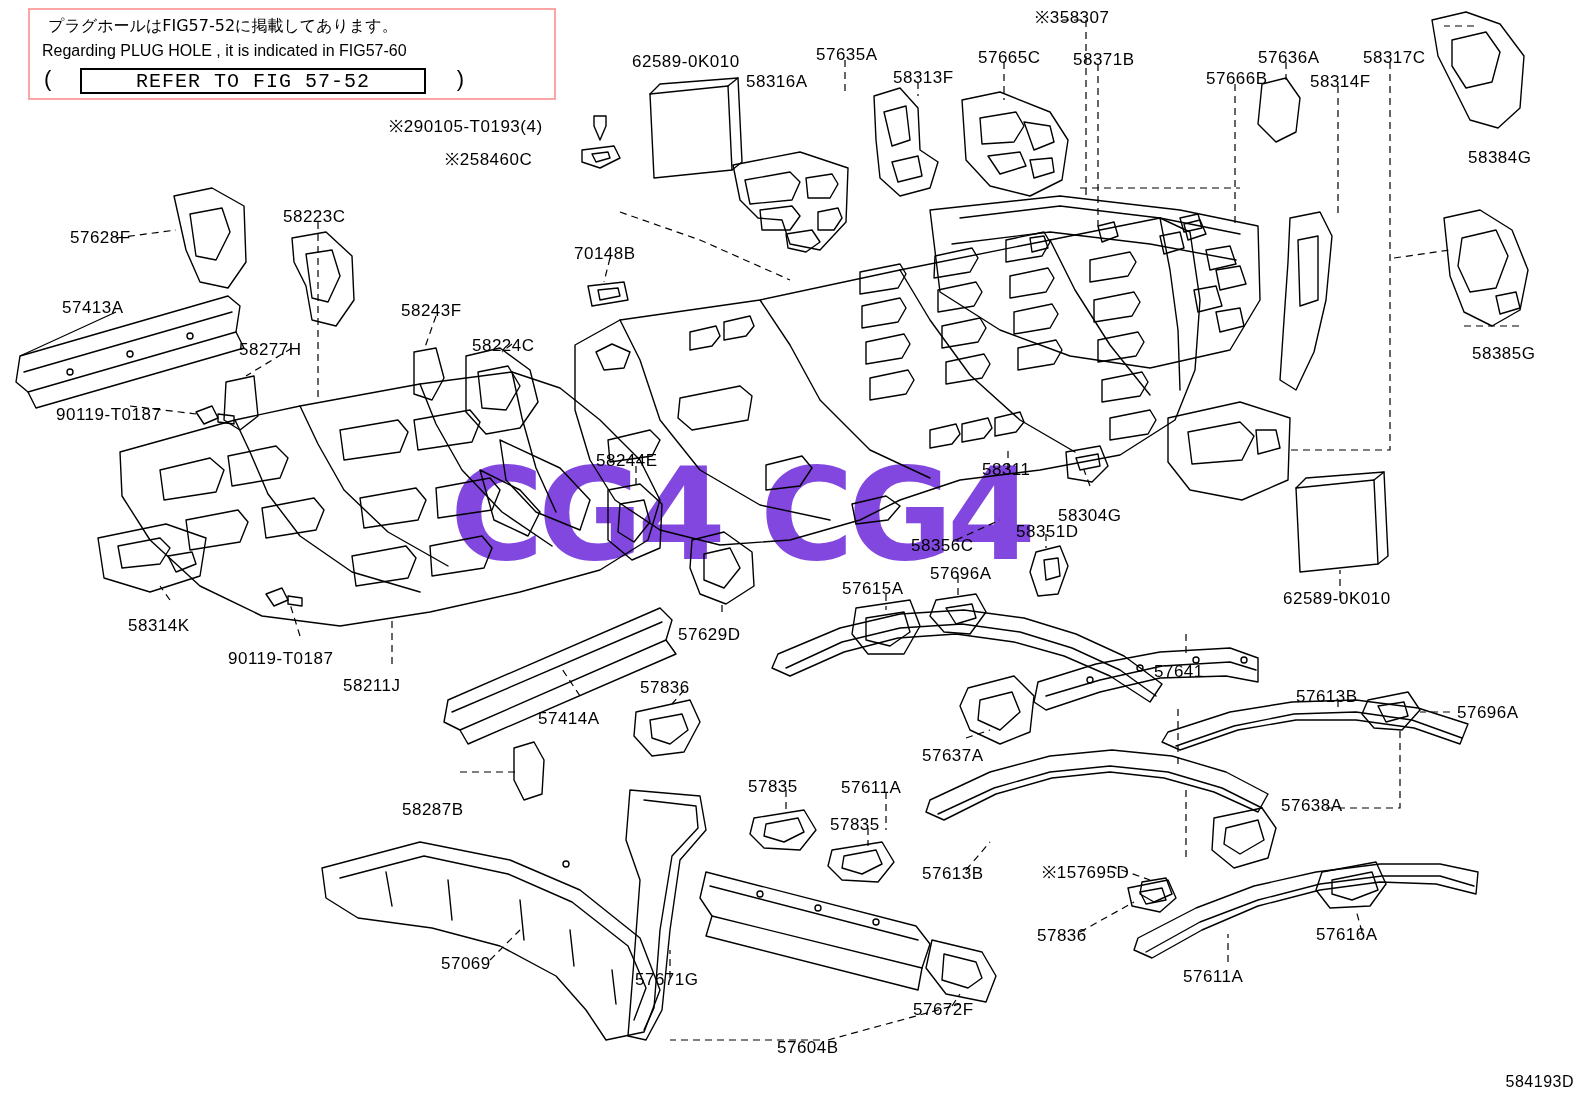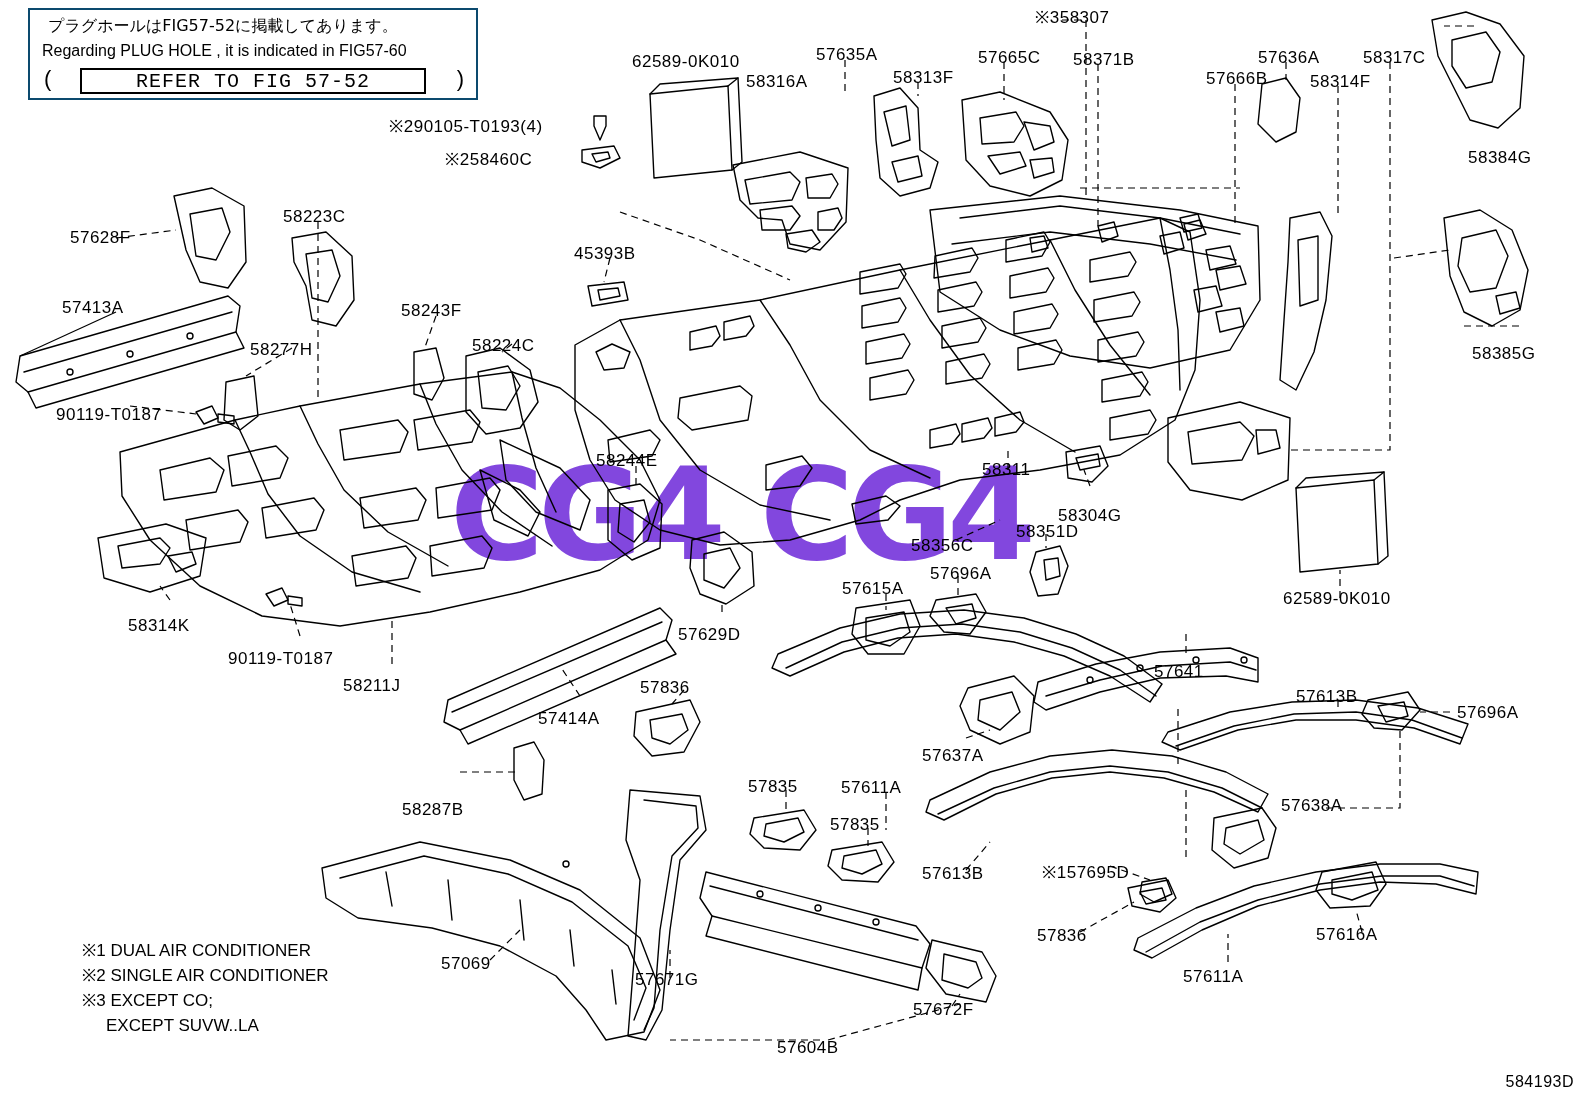--- a/index.html
+++ b/index.html
@@ -20,23 +20,23 @@
     font-family: "Liberation Sans", sans-serif;
     font-size: 17px;
     color: #000000;
     white-space: nowrap;
     letter-spacing: 0.5px;
   }
   .note-box {
     position: absolute;
     left: 28px;
     top: 8px;
-    width: 450px;
+    width: 528px;
     height: 92px;
-    border: 2px solid #0c4a6e;
+    border: 2px solid #fca5a5;
     box-sizing: border-box;
   }
   .note-jp {
     position: absolute;
     left: 18px;
     top: 6px;
     font-size: 16px;
     font-family: "DejaVu Sans", sans-serif;
     white-space: nowrap;
   }
@@ -416,26 +416,20 @@
   <div class="note-box">
     <div class="note-jp">プラグホールはFIG57-52に掲載してあります。</div>
     <div class="note-en">Regarding PLUG HOLE , it is indicated in FIG57-60</div>
     <div class="note-ref-wrap">
       <span class="note-ref-paren-l">(</span>
       <div class="note-ref-box">REFER TO FIG 57-52</div>
       <span class="note-ref-paren-r">)</span>
     </div>
   </div>
 
-  <div class="footnotes">
-    <div>※1 DUAL AIR CONDITIONER</div>
-    <div>※2 SINGLE AIR CONDITIONER</div>
-    <div>※3 EXCEPT CO;</div>
-    <div class="footnote-indent">EXCEPT SUVW..LA</div>
-  </div>
 
   <div class="diagram-id">584193D</div>
 
   <div id="labels">
       <div class="lbl" style="left: 389px; top: 114px;">※290105-T0193(4)</div>
       <div class="lbl" style="left: 445px; top: 147px;">※258460C</div>
       <div class="lbl" style="left: 632px; top: 52px;">62589-0K010</div>
       <div class="lbl" style="left: 746px; top: 72px;">58316A</div>
       <div class="lbl" style="left: 816px; top: 45px;">57635A</div>
       <div class="lbl" style="left: 893px; top: 68px;">58313F</div>
@@ -444,24 +438,24 @@
       <div class="lbl" style="left: 1035px; top: 5px;">※358307</div>
       <div class="lbl" style="left: 1206px; top: 69px;">57666B</div>
       <div class="lbl" style="left: 1258px; top: 48px;">57636A</div>
       <div class="lbl" style="left: 1310px; top: 72px;">58314F</div>
       <div class="lbl" style="left: 1363px; top: 48px;">58317C</div>
       <div class="lbl" style="left: 1468px; top: 148px;">58384G</div>
       <div class="lbl" style="left: 1472px; top: 344px;">58385G</div>
       <div class="lbl" style="left: 70px; top: 228px;">57628F</div>
       <div class="lbl" style="left: 283px; top: 207px;">58223C</div>
       <div class="lbl" style="left: 62px; top: 298px;">57413A</div>
-      <div class="lbl" style="left: 250px; top: 340px;">58277H</div>
+      <div class="lbl" style="left: 239px; top: 340px;">58277H</div>
       <div class="lbl" style="left: 401px; top: 301px;">58243F</div>
       <div class="lbl" style="left: 472px; top: 329px; margin-top: 7px;">58224C</div>
-      <div class="lbl" style="left: 574px; top: 244px;">45393B</div>
+      <div class="lbl" style="left: 574px; top: 244px;">70148B</div>
       <div class="lbl" style="left: 56px; top: 405px;">90119-T0187</div>
       <div class="lbl" style="left: 596px; top: 451px;">58244E</div>
       <div class="lbl" style="left: 982px; top: 460px;">58311</div>
       <div class="lbl" style="left: 1058px; top: 506px;">58304G</div>
       <div class="lbl" style="left: 911px; top: 536px;">58356C</div>
       <div class="lbl" style="left: 1016px; top: 522px;">58351D</div>
       <div class="lbl" style="left: 1283px; top: 589px;">62589-0K010</div>
       <div class="lbl" style="left: 128px; top: 616px;">58314K</div>
       <div class="lbl" style="left: 228px; top: 649px;">90119-T0187</div>
       <div class="lbl" style="left: 343px; top: 676px;">58211J</div>

